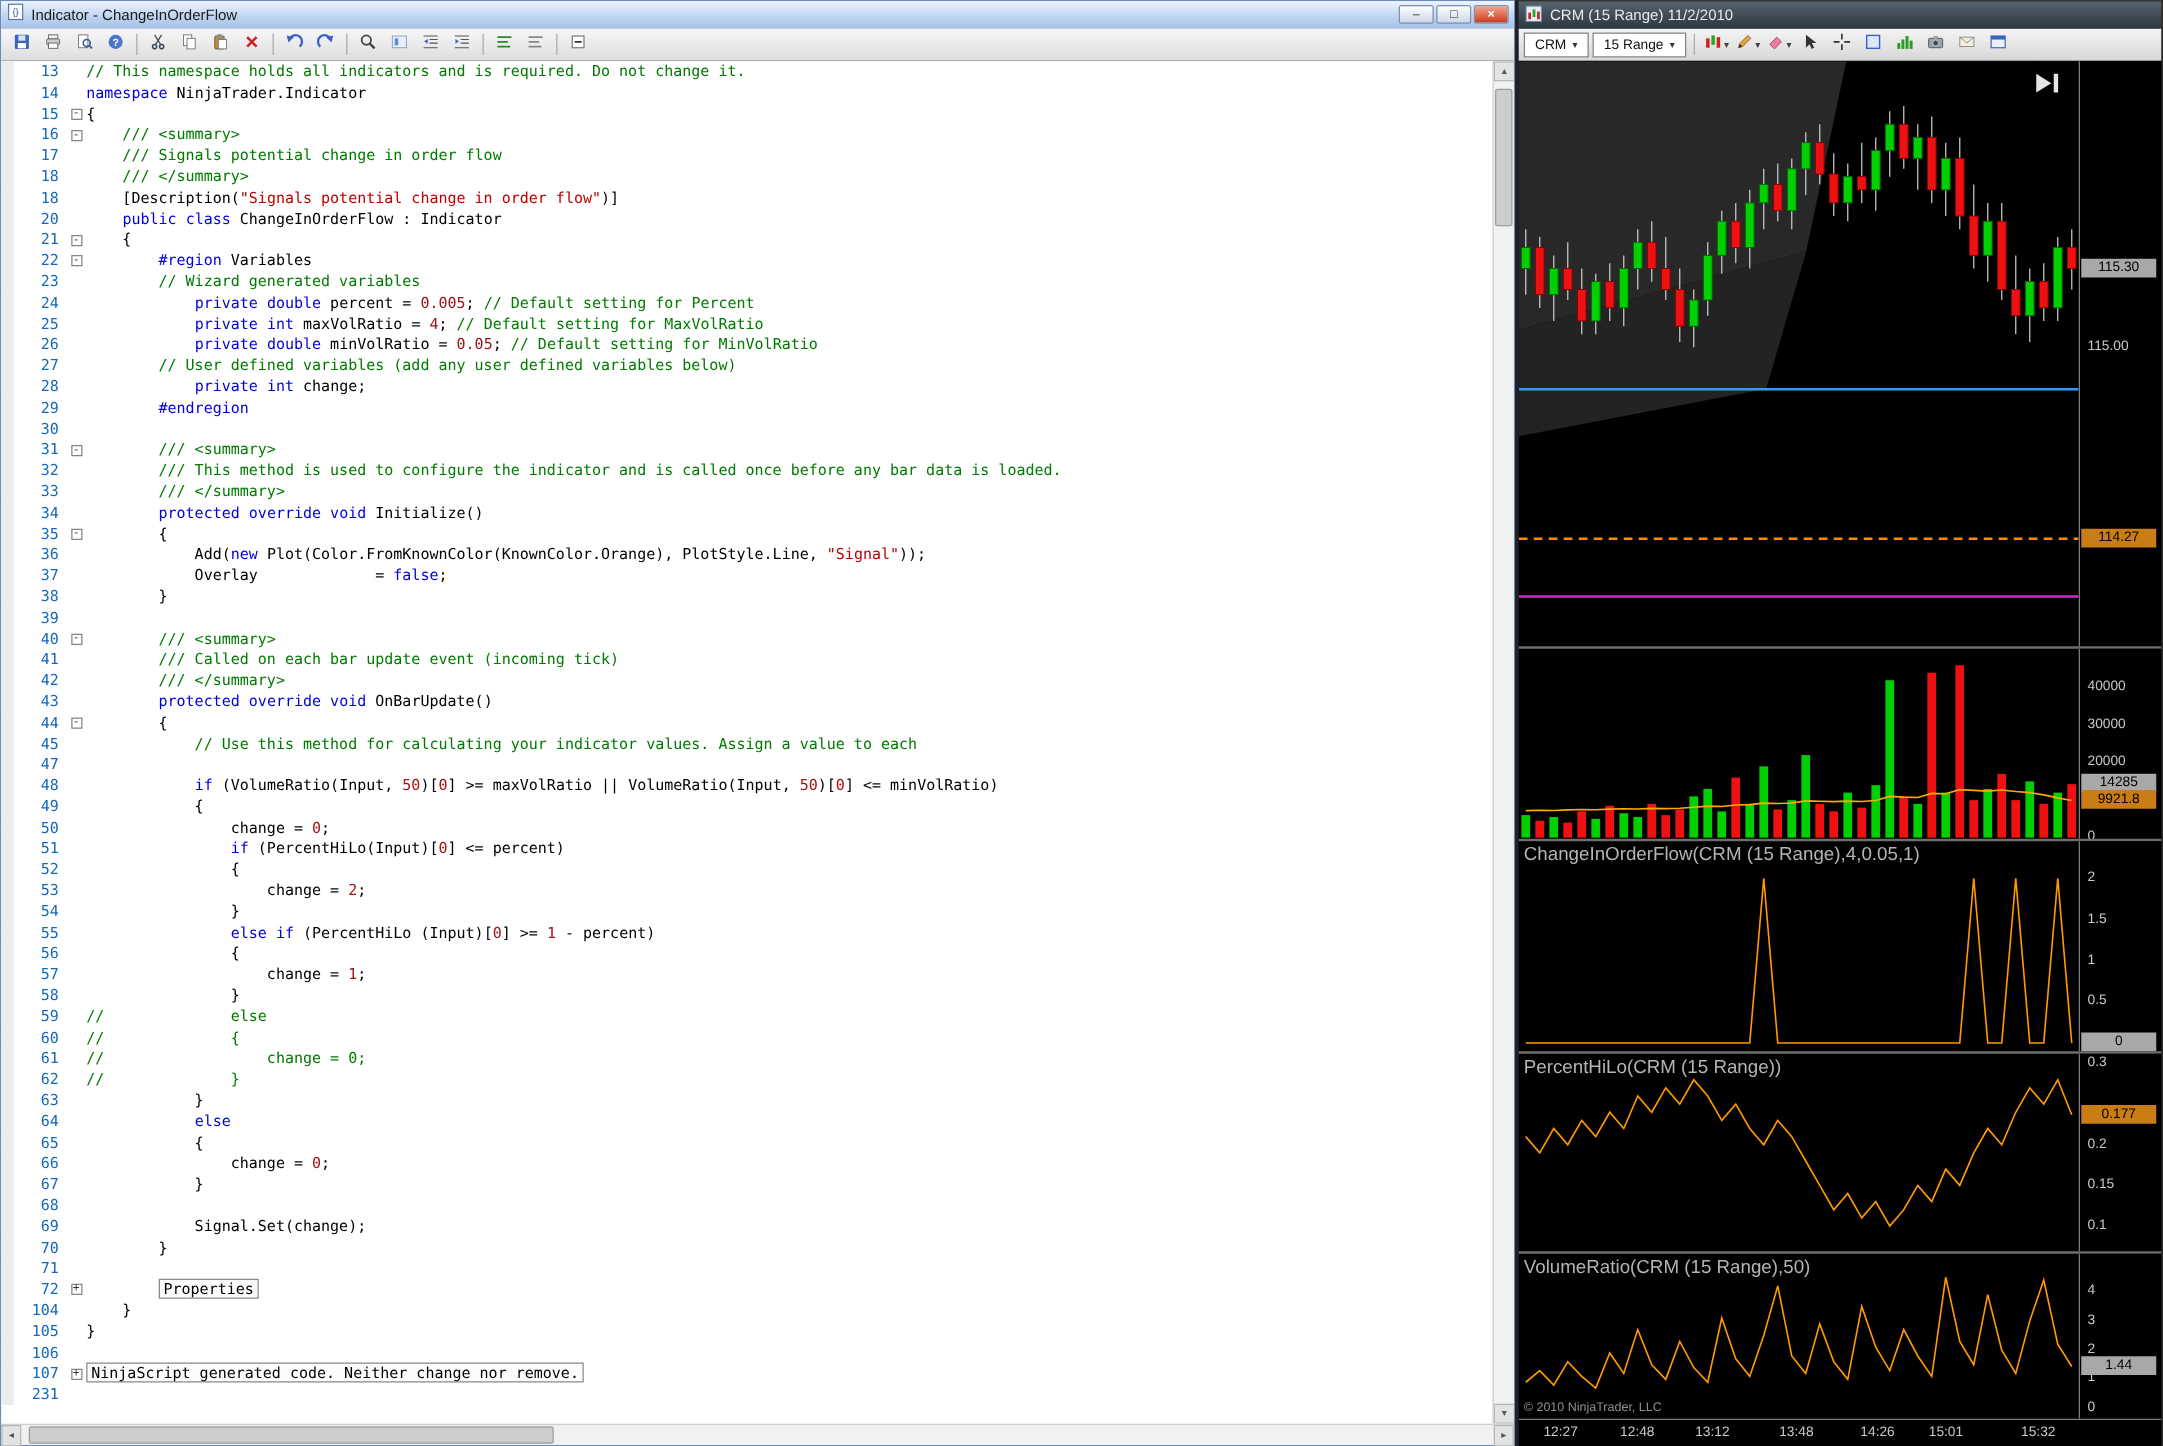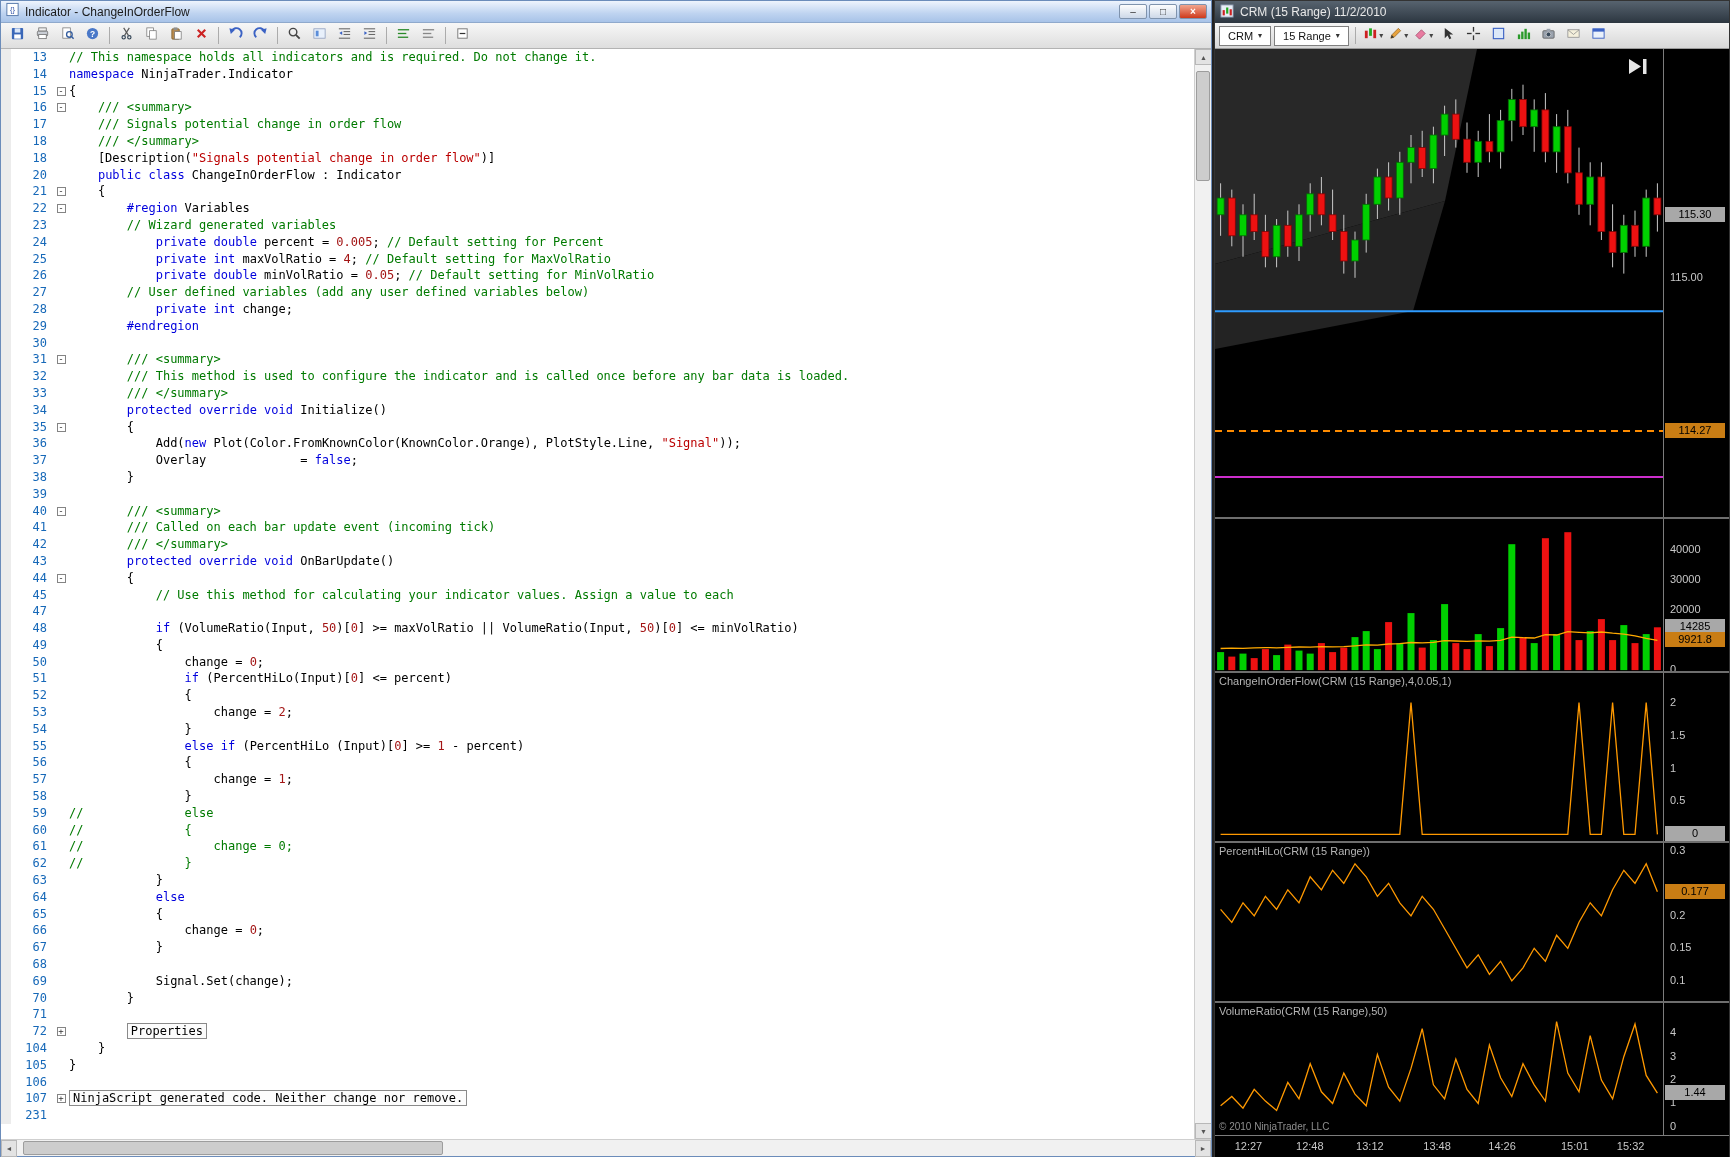--- a/index.html
+++ b/index.html
@@ -43,21 +43,21 @@
   .icon-row{display:flex;align-items:center;gap:2px}
   .chart-body{flex:1;position:relative;background:#000}
   .panel{position:absolute;left:0;right:0}
   .plotwrap{position:absolute;left:0;top:0;width:448px;height:100%}
   .axis{position:absolute;left:448px;width:66px;top:0;height:100%;border-left:1px solid #7c7c7c;background:#000}
   .tick{position:absolute;left:6px;font-size:11px;color:#c8c8c8;font-family:"Liberation Sans",sans-serif}
   .pbox{position:absolute;left:1px;width:60px;height:15px;line-height:15px;font-size:11px;text-align:center;color:#000}
   .pbox.gray{background:#a8a8a8}
   .pbox.orange{background:#c97d14}
   .splitter{position:absolute;left:0;right:0;height:2px;background:#6e6e6e}
-  .plabel{position:absolute;left:4px;top:2px;font-size:11px;color:#b4b4b4;z-index:2}
+  .plabel{position:absolute;left:4px;top:2px;font-size:15px;color:#b4b4b4;z-index:2}
   .copyright{position:absolute;left:4px;bottom:3px;font-size:10px;color:#8f8f8f;z-index:2}
   .time-axis{position:absolute;left:0;right:0;background:#000;border-top:1px solid #7c7c7c}
   .tlabel{position:absolute;top:4px;font-size:11px;color:#c8c8c8}
 </style>
 </head>
 <body>
 
 <div class="editor-window">
   <div class="titlebar">
     <span>
@@ -567,17 +567,17 @@
           <div class="pbox gray" style="top: 82.1805px;">1.44</div>
         </div>
     </div>
 
     <div class="time-axis" style="top:1086px;height:23px">
         <div class="tlabel" style="left: 19.712px;">12:27</div>
         <div class="tlabel" style="left: 81.088px;">12:48</div>
         <div class="tlabel" style="left: 141.12px;">13:12</div>
         <div class="tlabel" style="left: 208.32px;">13:48</div>
         <div class="tlabel" style="left: 273.28px;">14:26</div>
-        <div class="tlabel" style="left: 346px;">15:01</div>
+        <div class="tlabel" style="left: 328px;">15:01</div>
         <div class="tlabel" style="left: 401.856px;">15:32</div>
       </div>
   </div>
 </div>
 
 </body></html>

